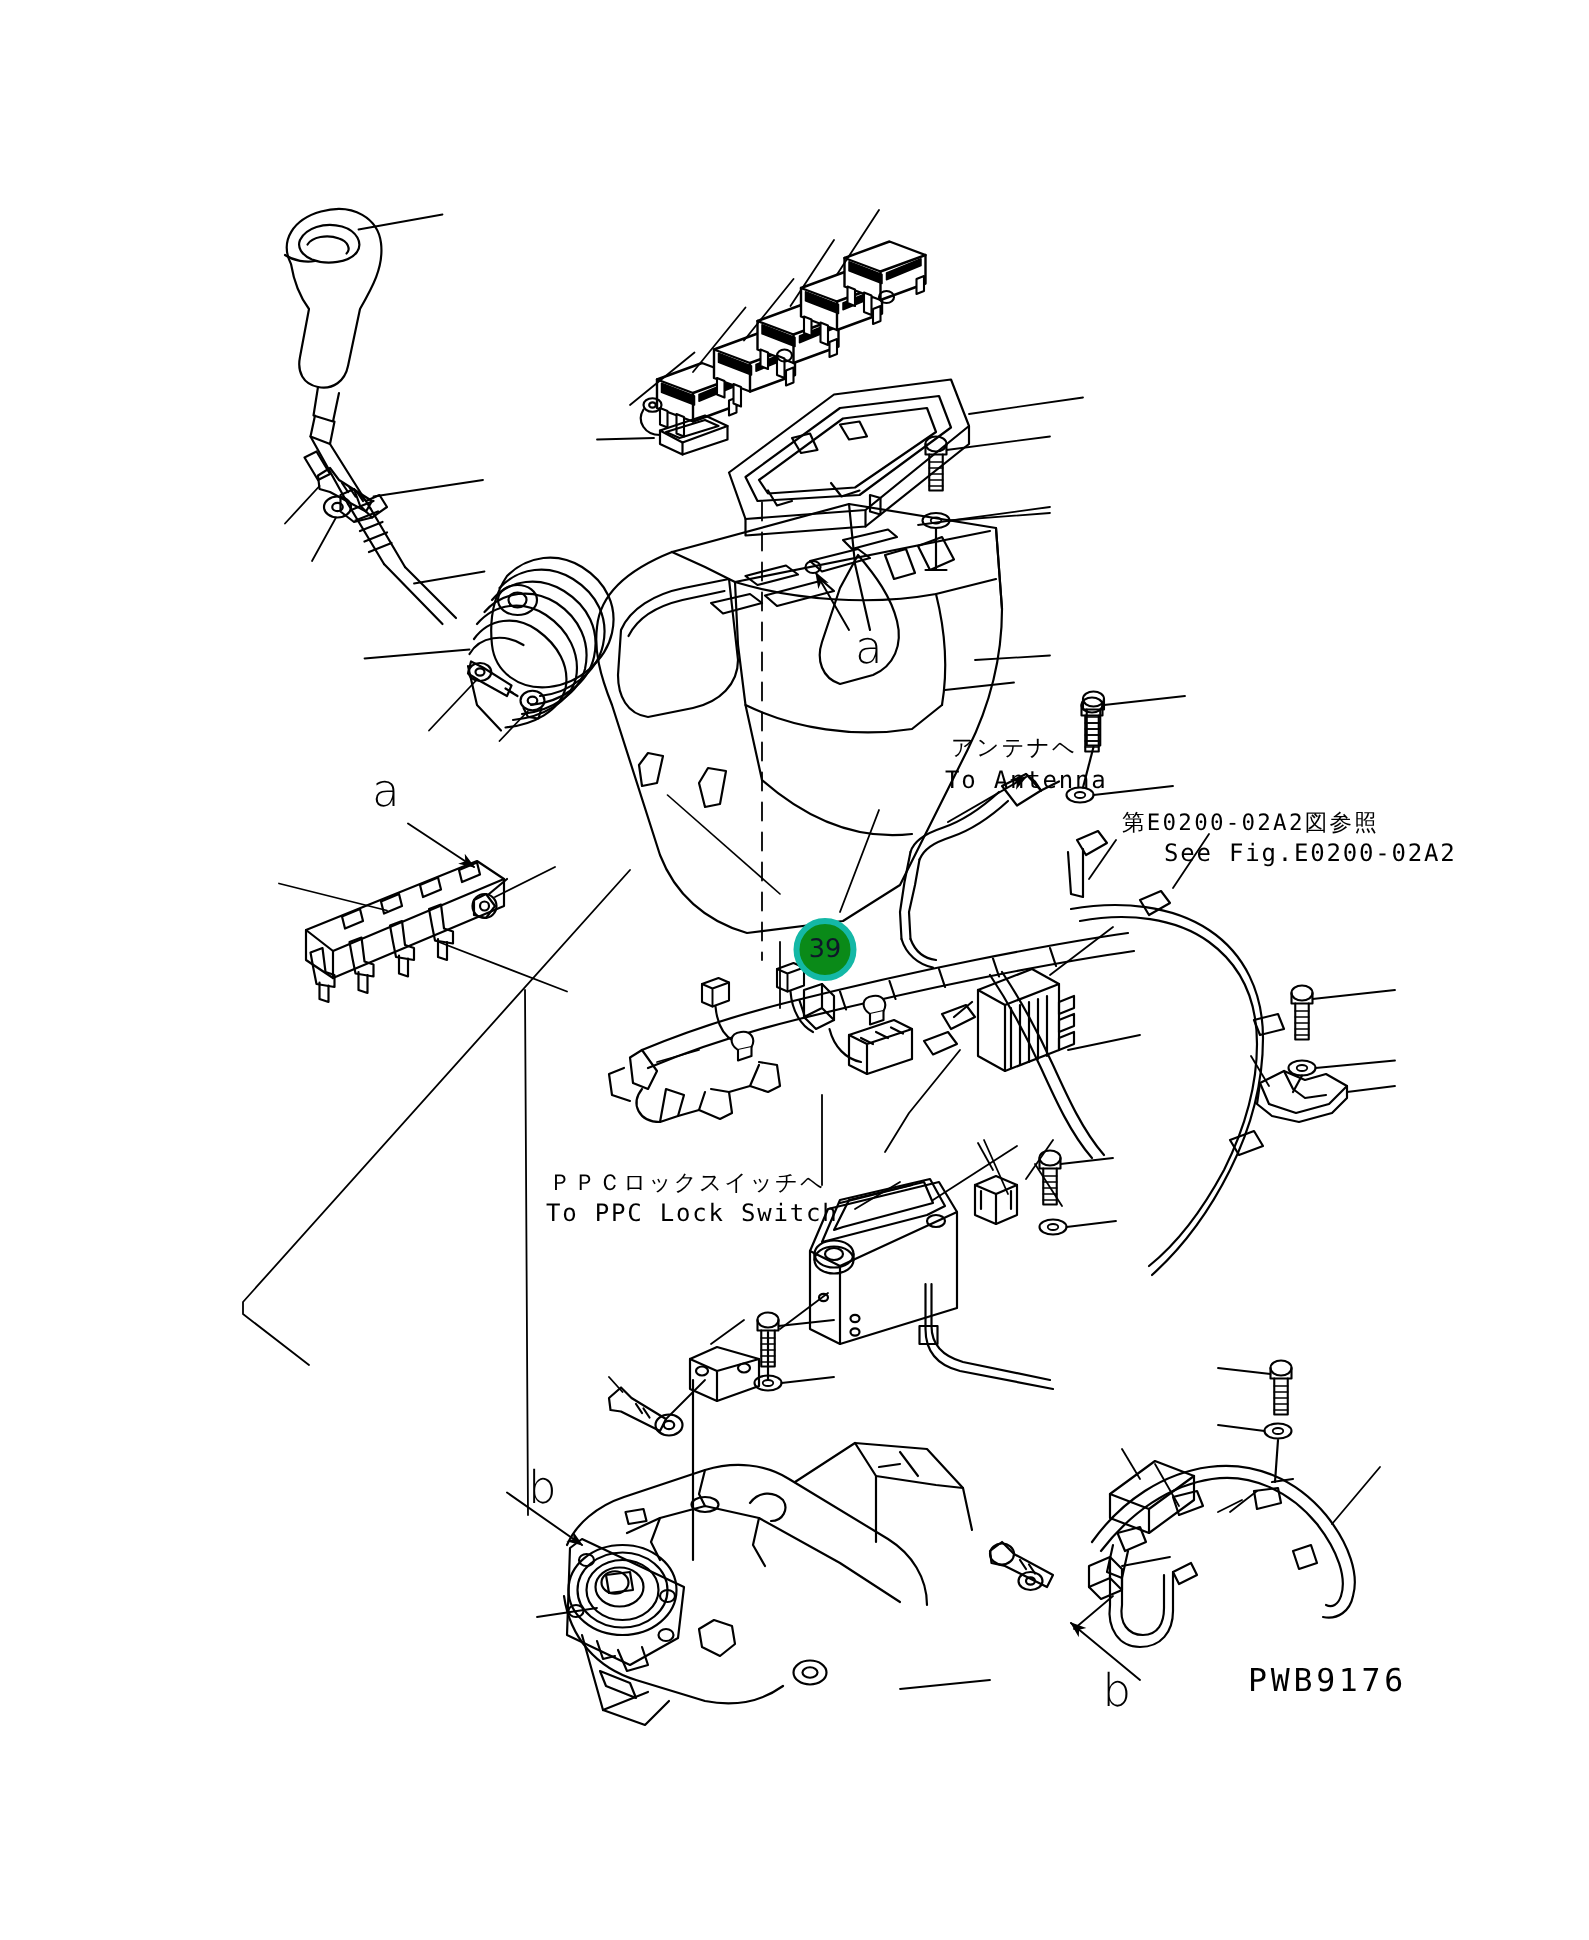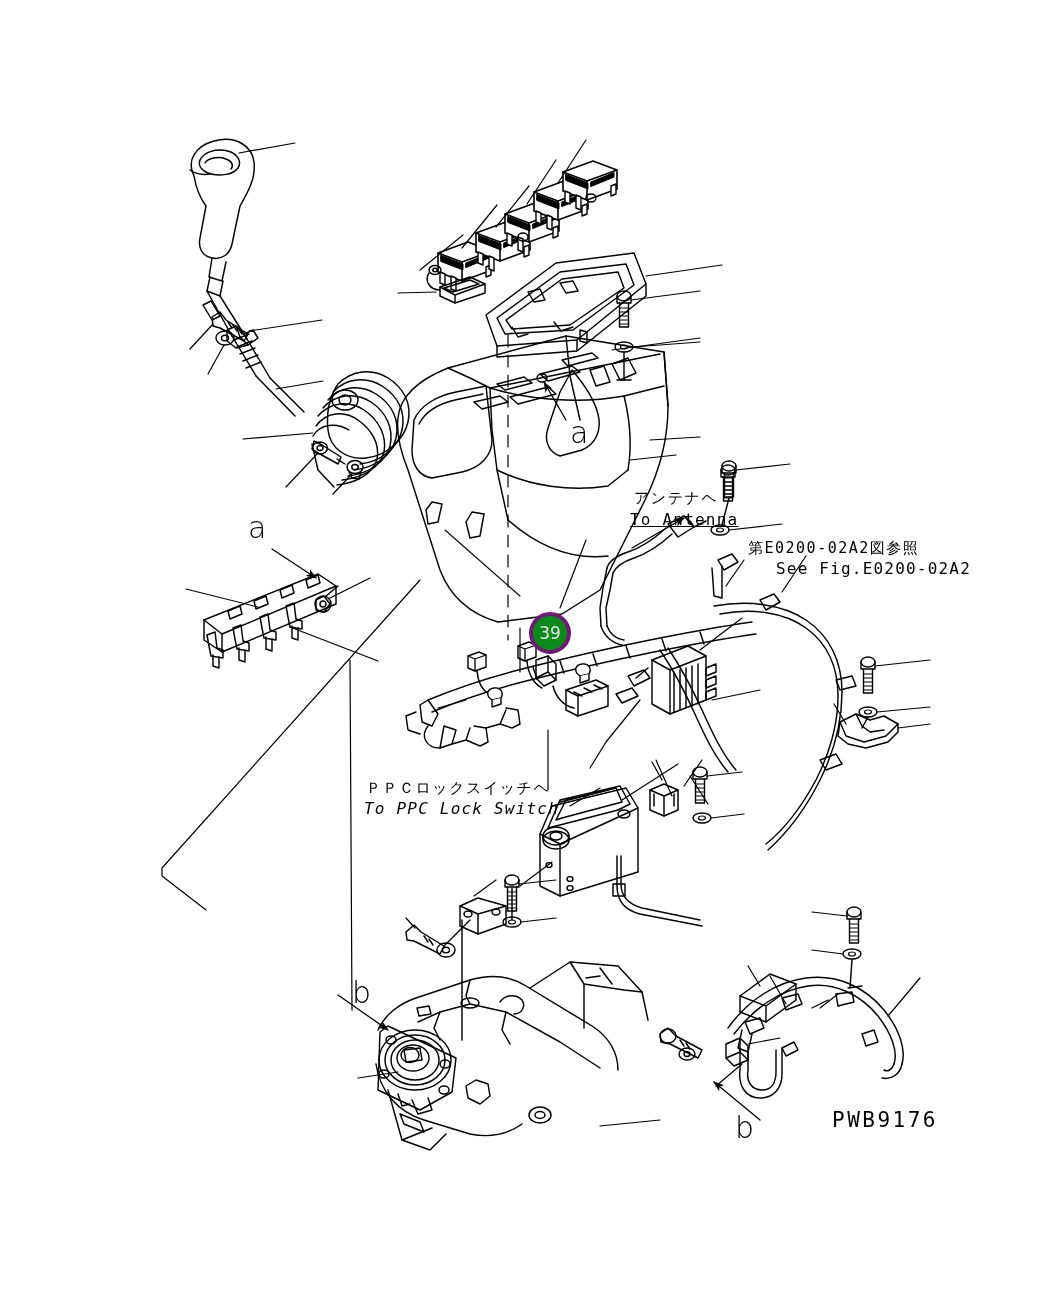--- a/index.html
+++ b/index.html
@@ -50,26 +50,26 @@
   .lbl-dwg {
     font-size: 21px;
     letter-spacing: 2.5px;
   }
   .callout-badge {
     position: absolute;
     width: 42px;
     height: 42px;
     border-radius: 50%;
     background: #0a8a18;
-    border: 4px solid #701a75;
+    border: 4px solid #14b8a6;
     box-sizing: border-box;
     display: flex;
     align-items: center;
     justify-content: center;
-    color: #e5e5e5;
+    color: #0f172a;
     font-family: "DejaVu Sans", sans-serif;
     font-size: 17px;
     font-weight: 500;
   }
 </style>
 </head>
 <body>
 
 <div id="sheet">
 
@@ -598,27 +598,27 @@
         <path d="M656,760 L672,796"></path>
         <path d="M690,776 L708,804"></path>
         <path d="M520,886 L552,862"></path>
         <path d="M474,896 L496,880"></path>
       </g>
 
     </g>
   </svg>
 
   <div class="lbl lbl-jp" style="left:634px; top:490px;">アンテナヘ</div>
-  <div class="lbl lbl-en" style="left:630px; top:511px;text-decoration:underline;">To Antenna</div>
+  <div class="lbl lbl-en" style="left:630px; top:511px;">To Antenna</div>
 
   <div class="lbl lbl-jp" style="left:748px; top:540px;text-align:right;">第E0200-02A2図参照</div>
   <div class="lbl lbl-en" style="left:776px; top:560px;">See Fig.E0200-02A2</div>
 
   <div class="lbl lbl-jp" style="left:366px; top:780px;">ＰＰＣロックスイッチヘ</div>
-  <div class="lbl lbl-en" style="left:364px; top:800px;font-style:italic;">To PPC Lock Switch</div>
+  <div class="lbl lbl-en" style="left:364px; top:800px;">To PPC Lock Switch</div>
 
   <div class="lbl lbl-detail" style="left:570px; top:415px;">a</div>
   <div class="lbl lbl-detail" style="left:248px; top:510px;">a</div>
   <div class="lbl lbl-detail" style="left:352px; top:975px;">b</div>
   <div class="lbl lbl-detail" style="left:735px; top:1110px;">b</div>
 
   <div class="lbl lbl-dwg" style="left:832px; top:1108px;">PWB9176</div>
 
   <div class="callout-badge" style="left:529px; top:612px;">39</div>
 

